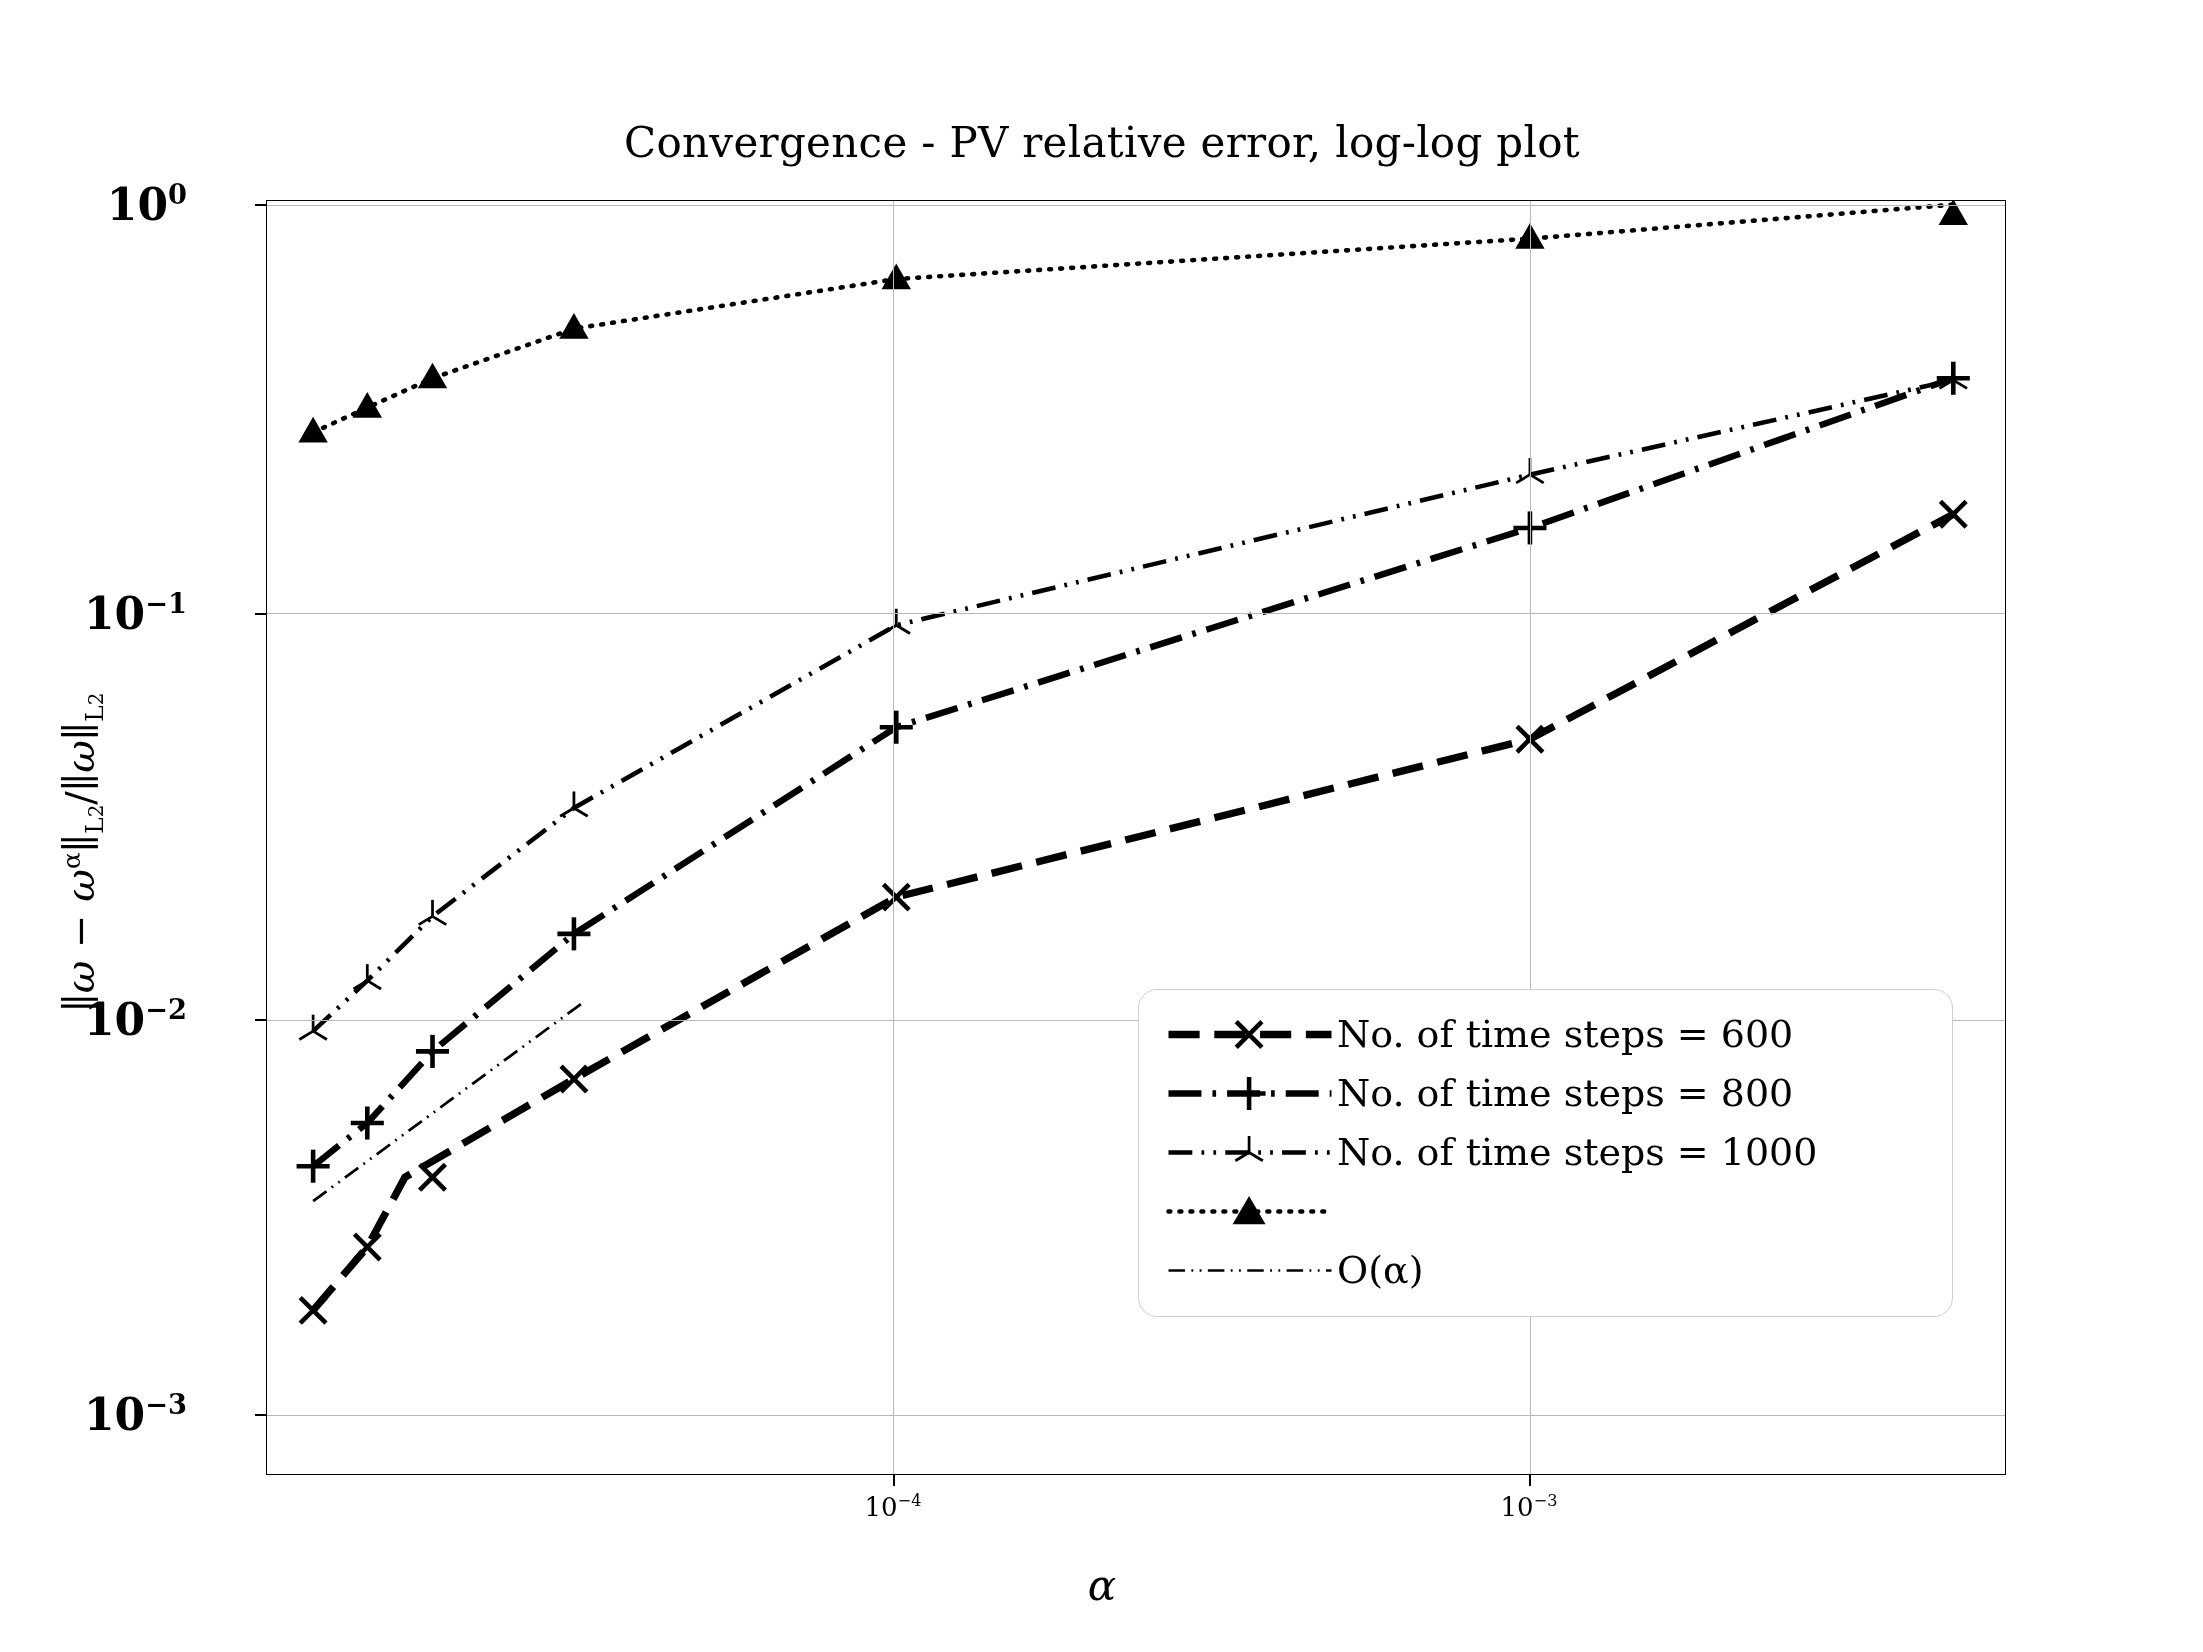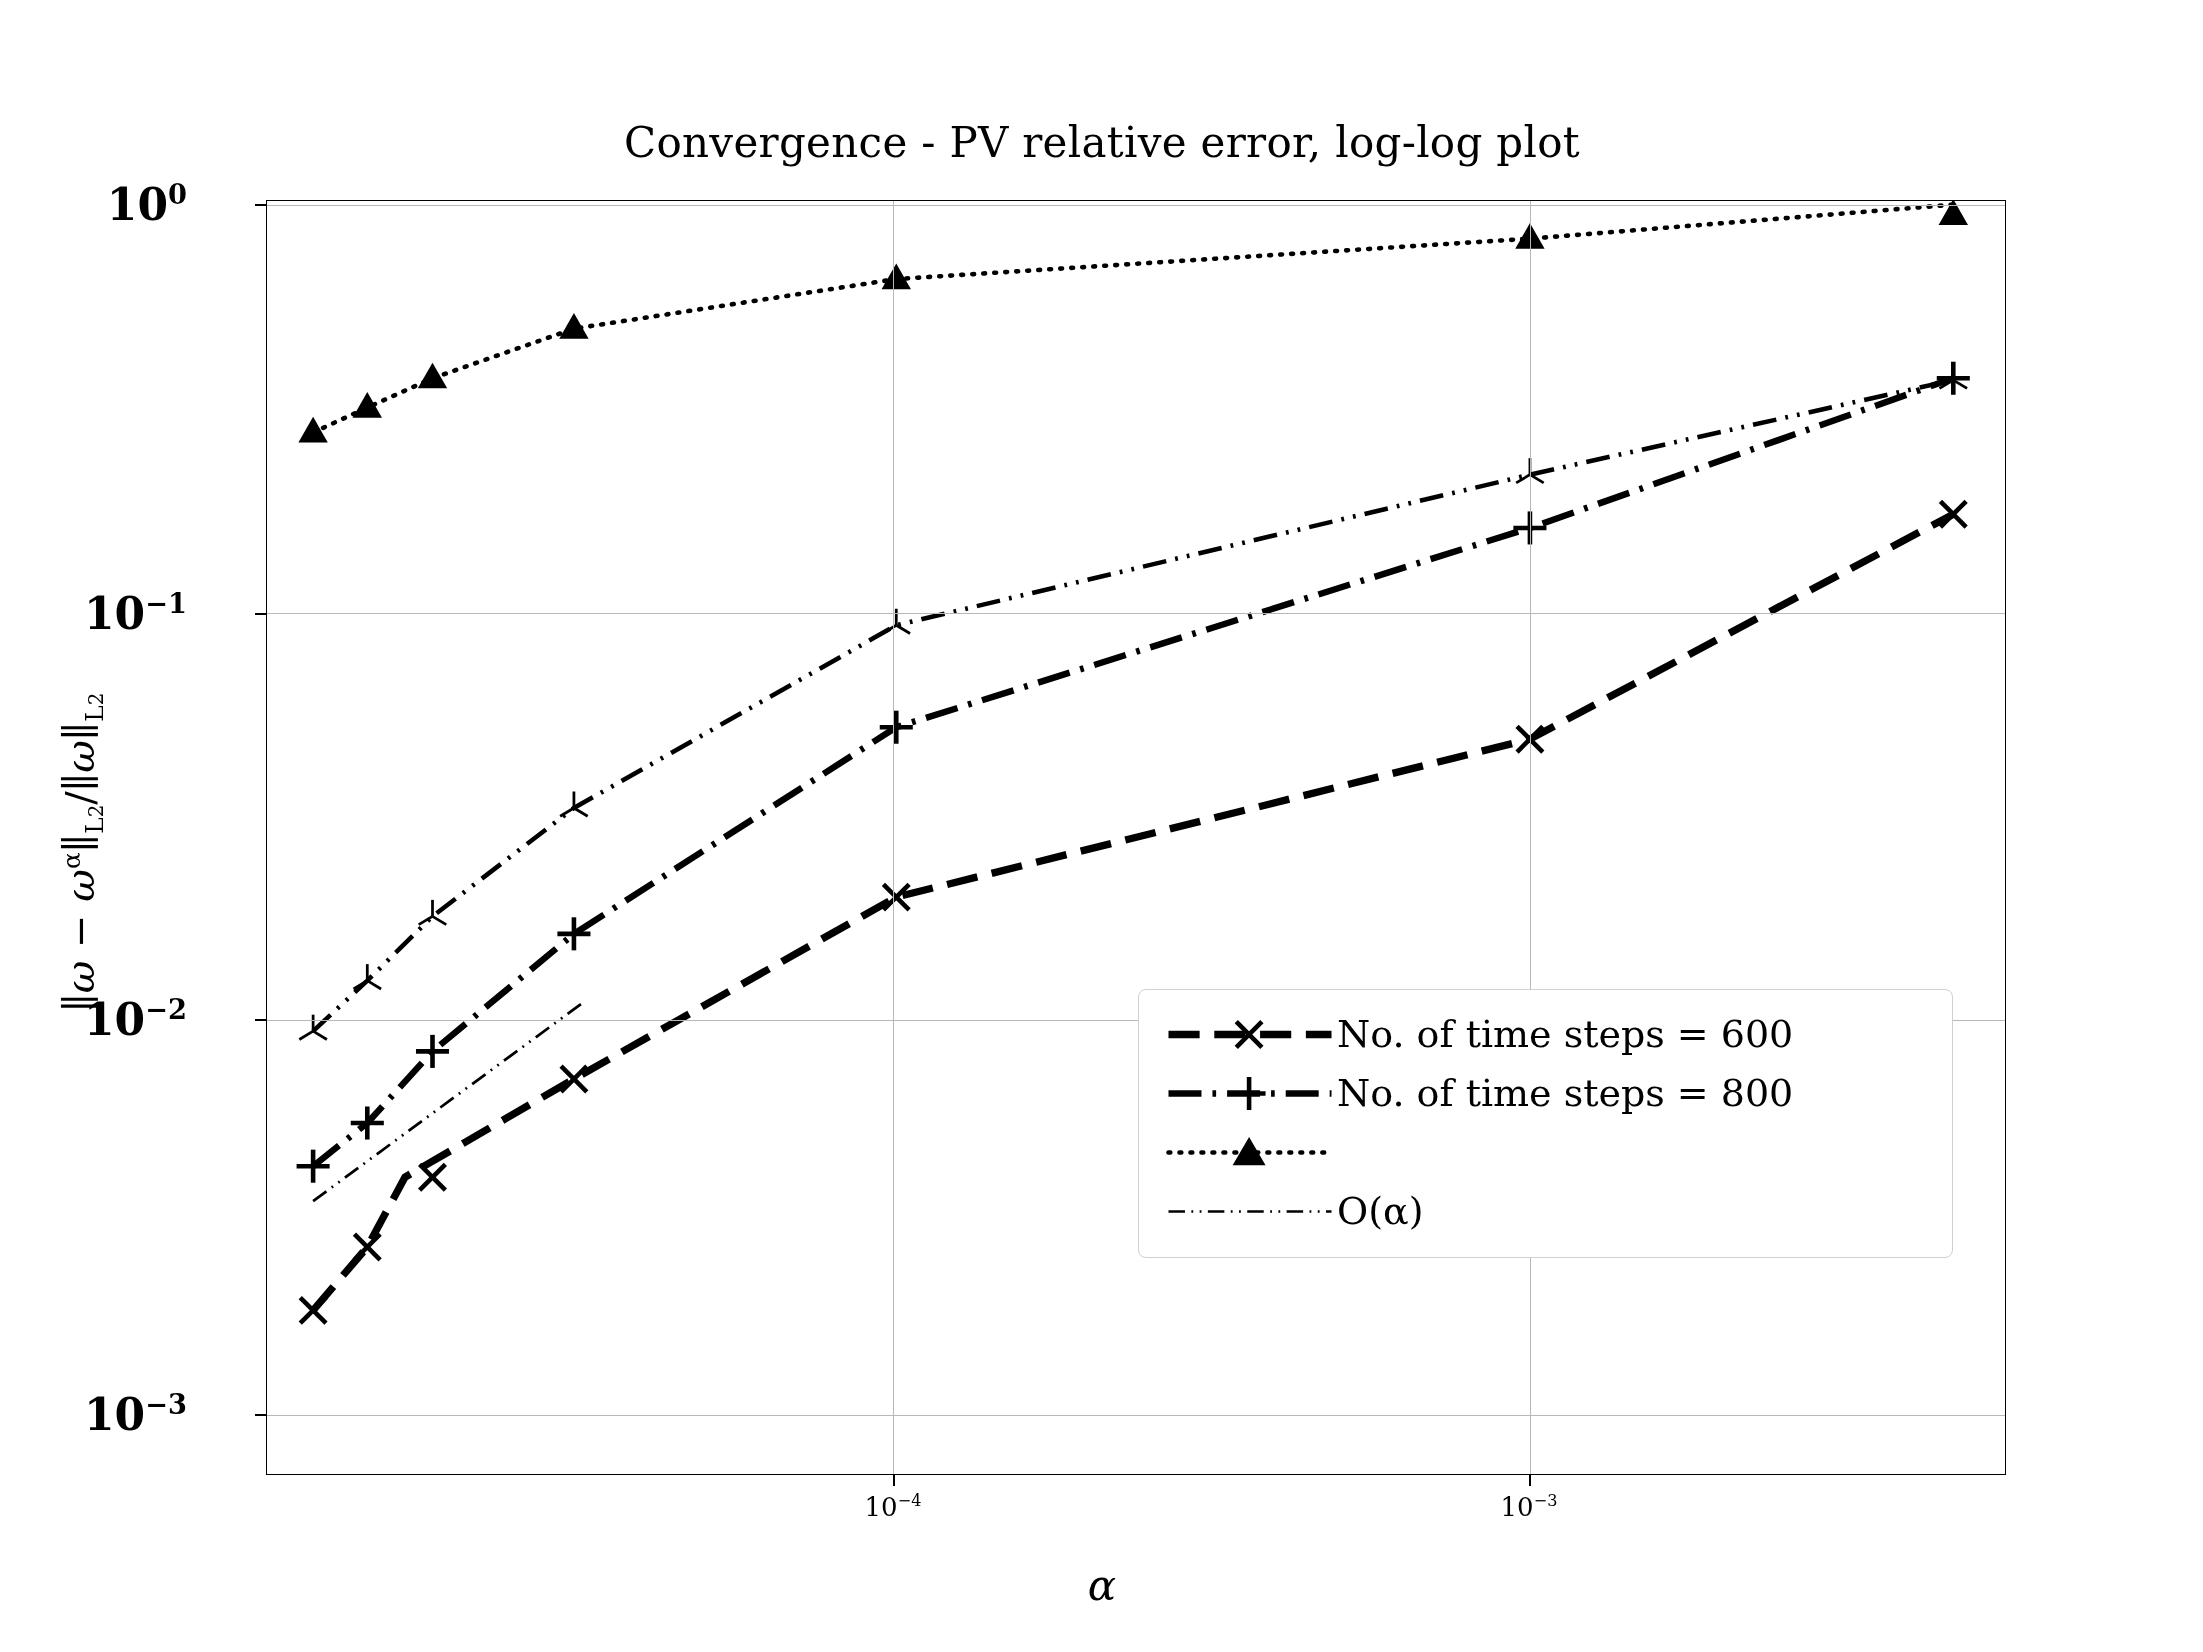--- a/index.html
+++ b/index.html
@@ -114,21 +114,21 @@
     color: #000000;
   }
   
   #legend {
     position: absolute;
     left: 1137px;
     top: 990px;
     width: 826px;
     box-sizing: border-box;
     border: 1.8px solid #d0d0d0;
-    border-radius: 8px;
+    border-radius: 19px;
     background: #ffffff;
     padding: 14.7px 24px 16.5px 24px;
   }
   .legend-row {
     display: flex;
     align-items: center;
     height: 59px;
   }
   .legend-sample {
     width: 174px;
@@ -318,20 +318,33 @@
               <line x1="76" y1="32" x2="112" y2="32"></line>
                 <line x1="94" y1="14" x2="94" y2="50"></line>
             </g>
           </svg>
         </span>
         <span class="legend-text">No. of time steps = 800</span>
       </div>
       <div class="legend-row">
         <span class="legend-sample">
           <svg width="174" height="59" viewBox="0 0 190 64">
+            <line x1="6" y1="32" x2="184" y2="32" stroke="#000000" stroke-width="5" stroke-dasharray="26 10 3 10 3 10"></line>
+            <g stroke="#000000" stroke-width="3" fill="none">
+              <line x1="94" y1="32" x2="94" y2="14"></line>
+                <line x1="94" y1="32" x2="79" y2="41"></line>
+                <line x1="94" y1="32" x2="109" y2="41"></line>
+            </g>
+          </svg>
+        </span>
+        <span class="legend-text">No. of time steps = 1000</span>
+      </div>
+      <div class="legend-row">
+        <span class="legend-sample">
+          <svg width="174" height="59" viewBox="0 0 190 64">
             <line x1="6" y1="32" x2="184" y2="32" stroke="#000000" stroke-width="5" stroke-dasharray="2 10" stroke-linecap="round"></line>
             <polygon points="94,15 76,46 112,46" fill="#000000"></polygon>
           </svg>
         </span>
       </div>
       <div class="legend-row">
         <span class="legend-sample">
           <svg width="174" height="59" viewBox="0 0 190 64">
             <line x1="6" y1="32" x2="184" y2="32" stroke="#000000" stroke-width="3" stroke-dasharray="18 7 2 7 2 7"></line>
           </svg>

